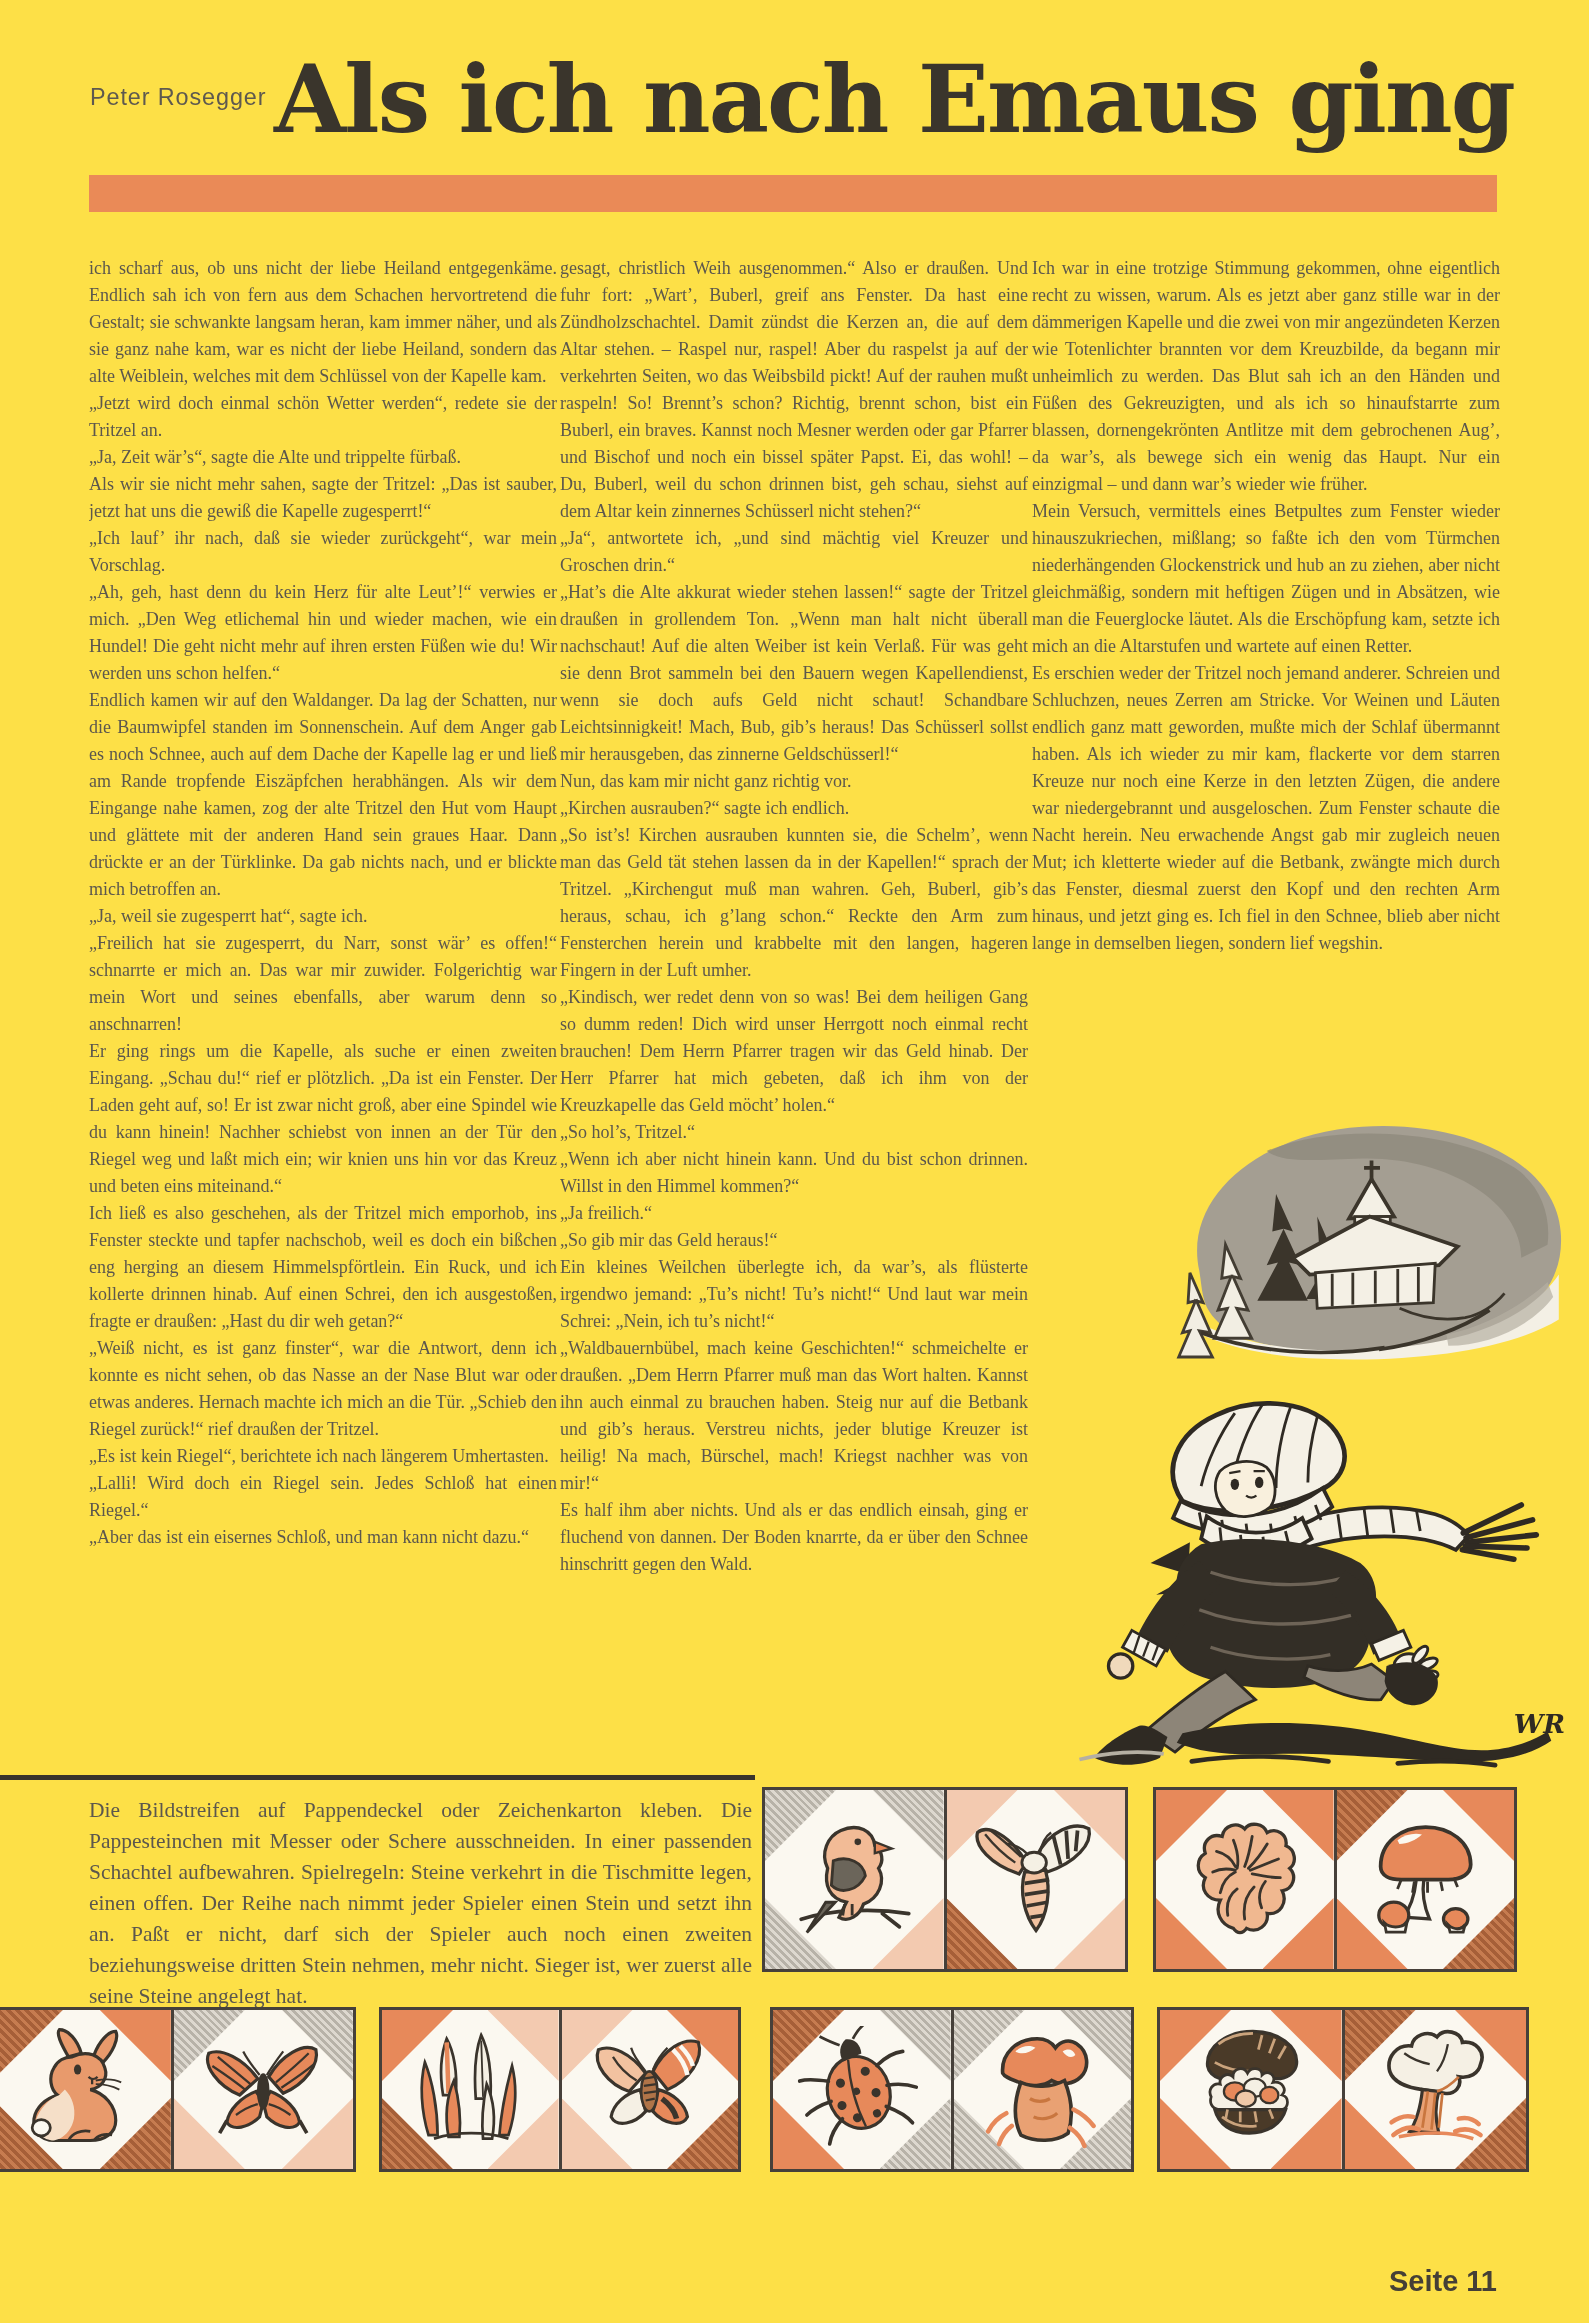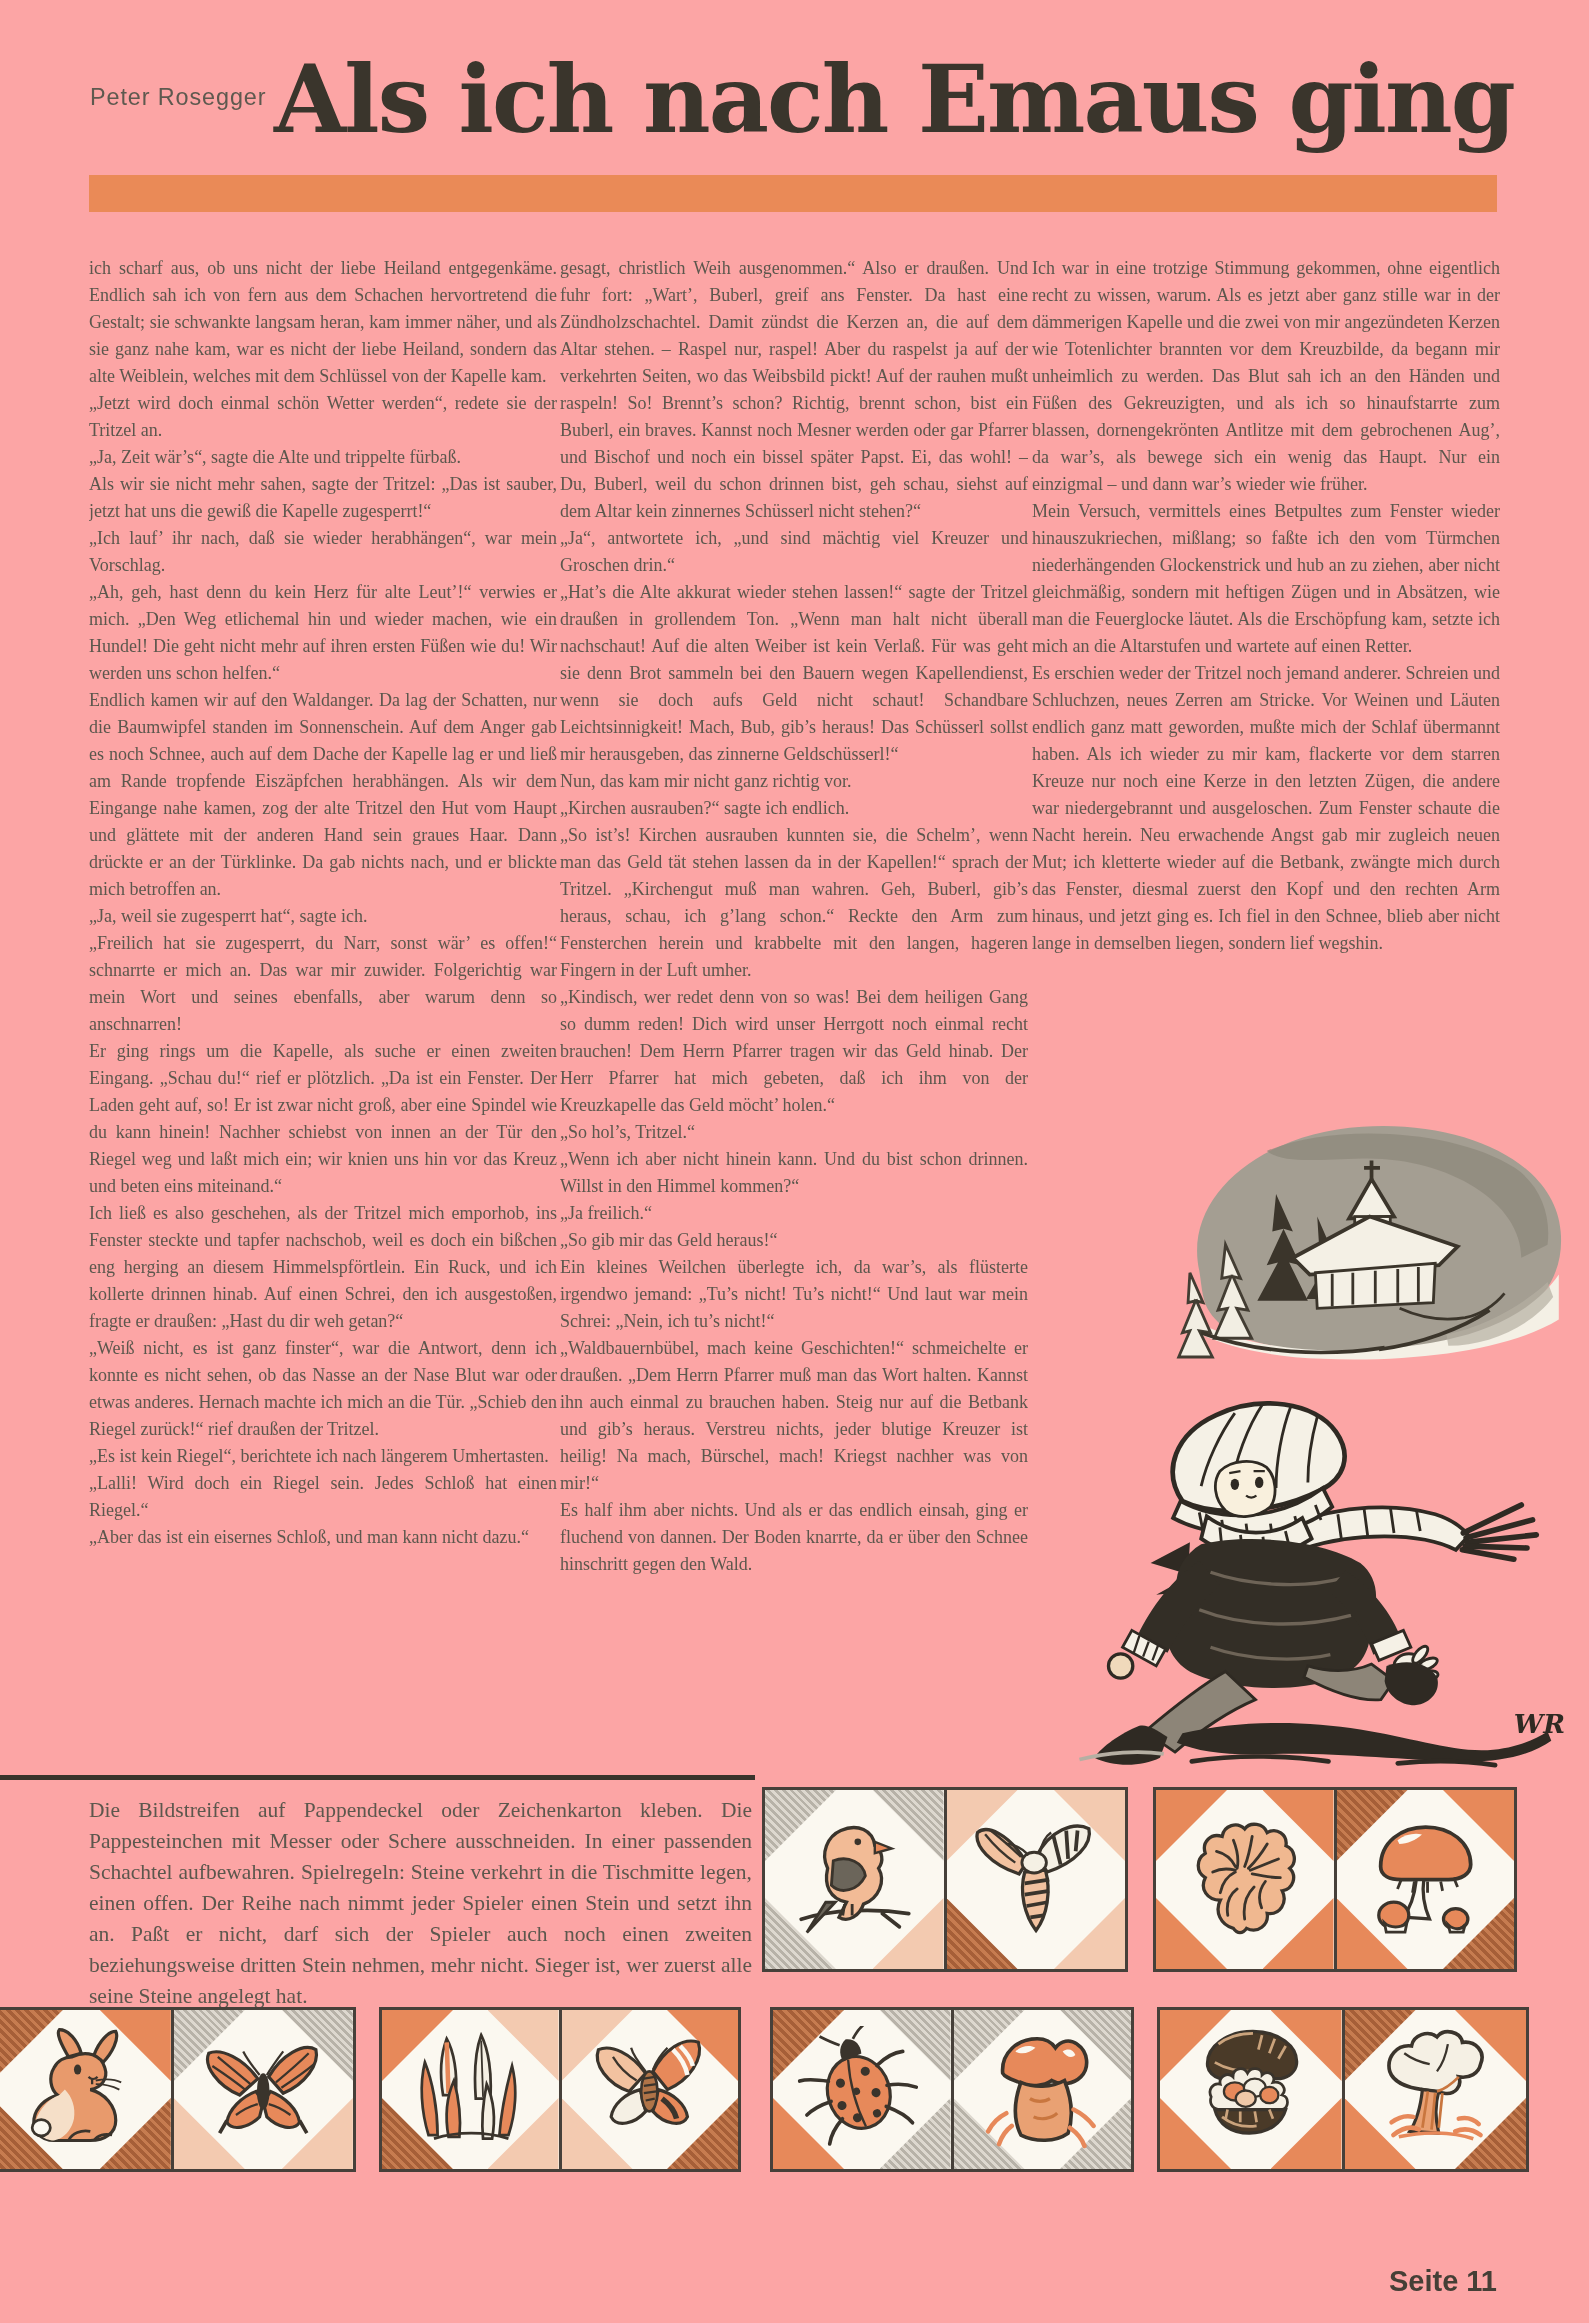--- a/index.html
+++ b/index.html
@@ -1,16 +1,16 @@
 <!DOCTYPE html>
 <html style="font-size:15px"><head>
 <meta charset="utf-8">
 <style>
   html,body{margin:0;padding:0;}
-  #page{position:relative;width:1589px;height:2324px;background:#fca5a5;overflow:hidden;
+  #page{position:relative;width:1589px;height:2324px;background:#fde047;overflow:hidden;
         font-family:"Liberation Serif", serif;color:#5c574d;}
   
   .author{position:absolute;left:90px;top:84px;font:23.4px "Liberation Sans",sans-serif;color:#5e594f;letter-spacing:0.9px;}
   .title{position:absolute;left:274px;top:45px;width:1237px;text-align:right;
          font-family:"DejaVu Serif",serif;font-weight:900;font-size:93px;color:#3a352c;letter-spacing:-1.9px;white-space:nowrap;}
   .orange-bar{position:absolute;left:89px;top:175px;width:1408px;height:37px;background:#ea8a57;}
   
   .col{position:absolute;top:255px;width:468px;text-align:justify;
        font-size:18px;line-height:27px;overflow:hidden;}
   .col p{margin:0;}
@@ -49,21 +49,21 @@
 
   <div class="author">Peter Rosegger</div>
   <div class="title">Als ich nach Emaus ging</div>
   <div class="orange-bar"></div>
 
   <div class="col" id="col1">
       <p>ich scharf aus, ob uns nicht der liebe Heiland entgegenkäme. Endlich sah ich von fern aus dem Schachen hervortretend die Gestalt; sie schwankte langsam heran, kam immer näher, und als sie ganz nahe kam, war es nicht der liebe Heiland, sondern das alte Weiblein, welches mit dem Schlüssel von der Kapelle kam.</p>
       <p>„Jetzt wird doch einmal schön Wetter werden“, redete sie der Tritzel an.</p>
       <p>„Ja, Zeit wär’s“, sagte die Alte und trippelte fürbaß.</p>
       <p>Als wir sie nicht mehr sahen, sagte der Tritzel: „Das ist sauber, jetzt hat uns die gewiß die Kapelle zugesperrt!“</p>
-      <p>„Ich lauf’ ihr nach, daß sie wieder herabhängen“, war mein Vorschlag.</p>
+      <p>„Ich lauf’ ihr nach, daß sie wieder zurückgeht“, war mein Vorschlag.</p>
       <p>„Ah, geh, hast denn du kein Herz für alte Leut’!“ verwies er mich. „Den Weg etlichemal hin und wieder machen, wie ein Hundel! Die geht nicht mehr auf ihren ersten Füßen wie du! Wir werden uns schon helfen.“</p>
       <p>Endlich kamen wir auf den Waldanger. Da lag der Schatten, nur die Baumwipfel standen im Sonnenschein. Auf dem Anger gab es noch Schnee, auch auf dem Dache der Kapelle lag er und ließ am Rande tropfende Eiszäpfchen herabhängen. Als wir dem Eingange nahe kamen, zog der alte Tritzel den Hut vom Haupt und glättete mit der anderen Hand sein graues Haar. Dann drückte er an der Türklinke. Da gab nichts nach, und er blickte mich betroffen an.</p>
       <p>„Ja, weil sie zugesperrt hat“, sagte ich.</p>
       <p>„Freilich hat sie zugesperrt, du Narr, sonst wär’ es offen!“ schnarrte er mich an. Das war mir zuwider. Folgerichtig war mein Wort und seines ebenfalls, aber warum denn so anschnarren!</p>
       <p>Er ging rings um die Kapelle, als suche er einen zweiten Eingang. „Schau du!“ rief er plötzlich. „Da ist ein Fenster. Der Laden geht auf, so! Er ist zwar nicht groß, aber eine Spindel wie du kann hinein! Nachher schiebst von innen an der Tür den Riegel weg und laßt mich ein; wir knien uns hin vor das Kreuz und beten eins miteinand.“</p>
       <p>Ich ließ es also geschehen, als der Tritzel mich emporhob, ins Fenster steckte und tapfer nachschob, weil es doch ein bißchen eng herging an diesem Himmelspförtlein. Ein Ruck, und ich kollerte drinnen hinab. Auf einen Schrei, den ich ausgestoßen, fragte er draußen: „Hast du dir weh getan?“</p>
       <p>„Weiß nicht, es ist ganz finster“, war die Antwort, denn ich konnte es nicht sehen, ob das Nasse an der Nase Blut war oder etwas anderes. Hernach machte ich mich an die Tür. „Schieb den Riegel zurück!“ rief draußen der Tritzel.</p>
       <p>„Es ist kein Riegel“, berichtete ich nach längerem Umhertasten.</p>
       <p>„Lalli! Wird doch ein Riegel sein. Jedes Schloß hat einen Riegel.“</p>
       <p>„Aber das ist ein eisernes Schloß, und man kann nicht dazu.“</p>

